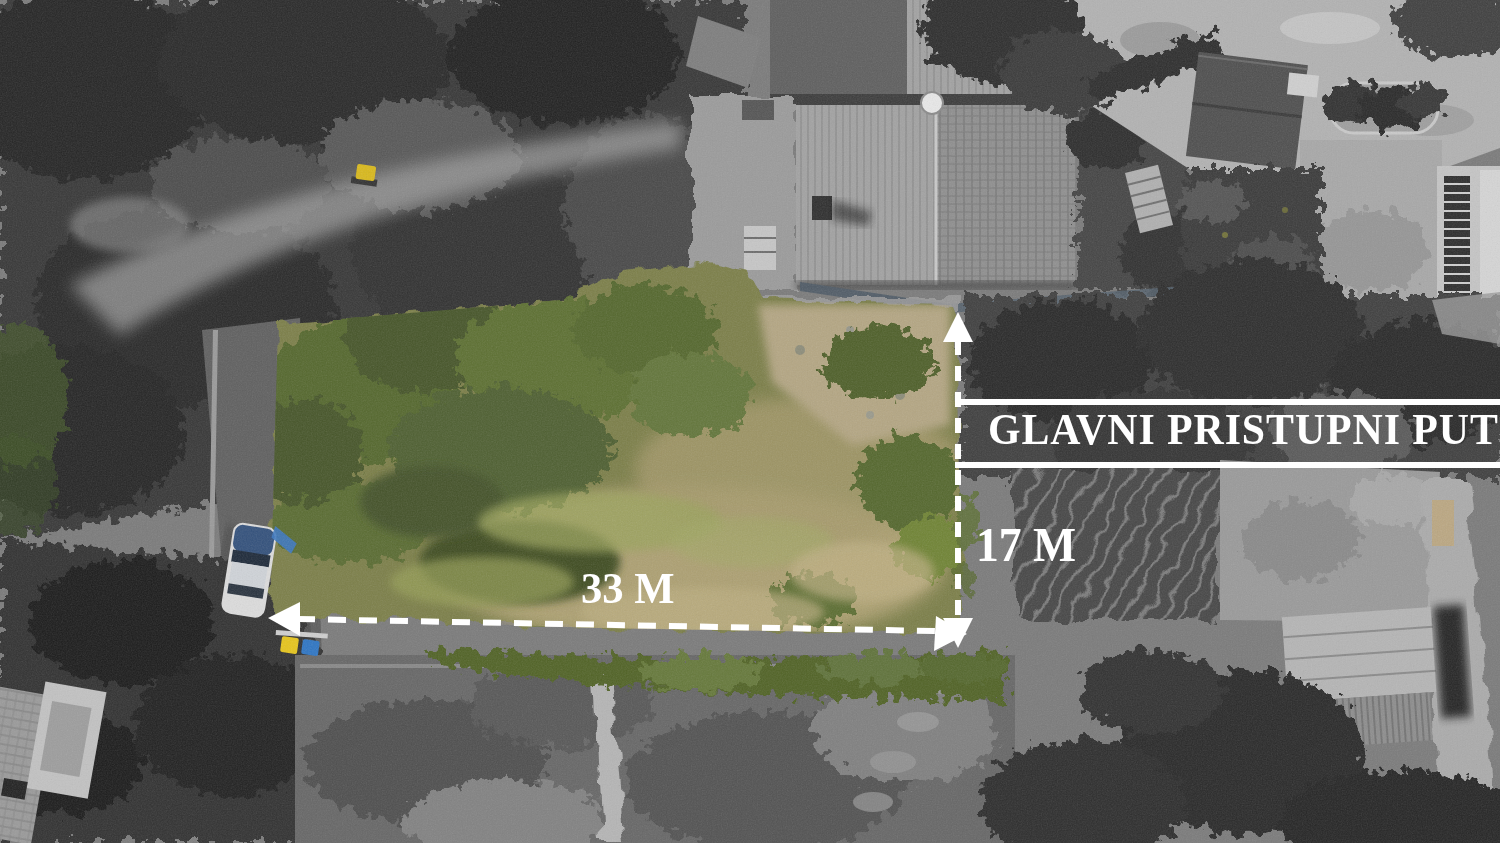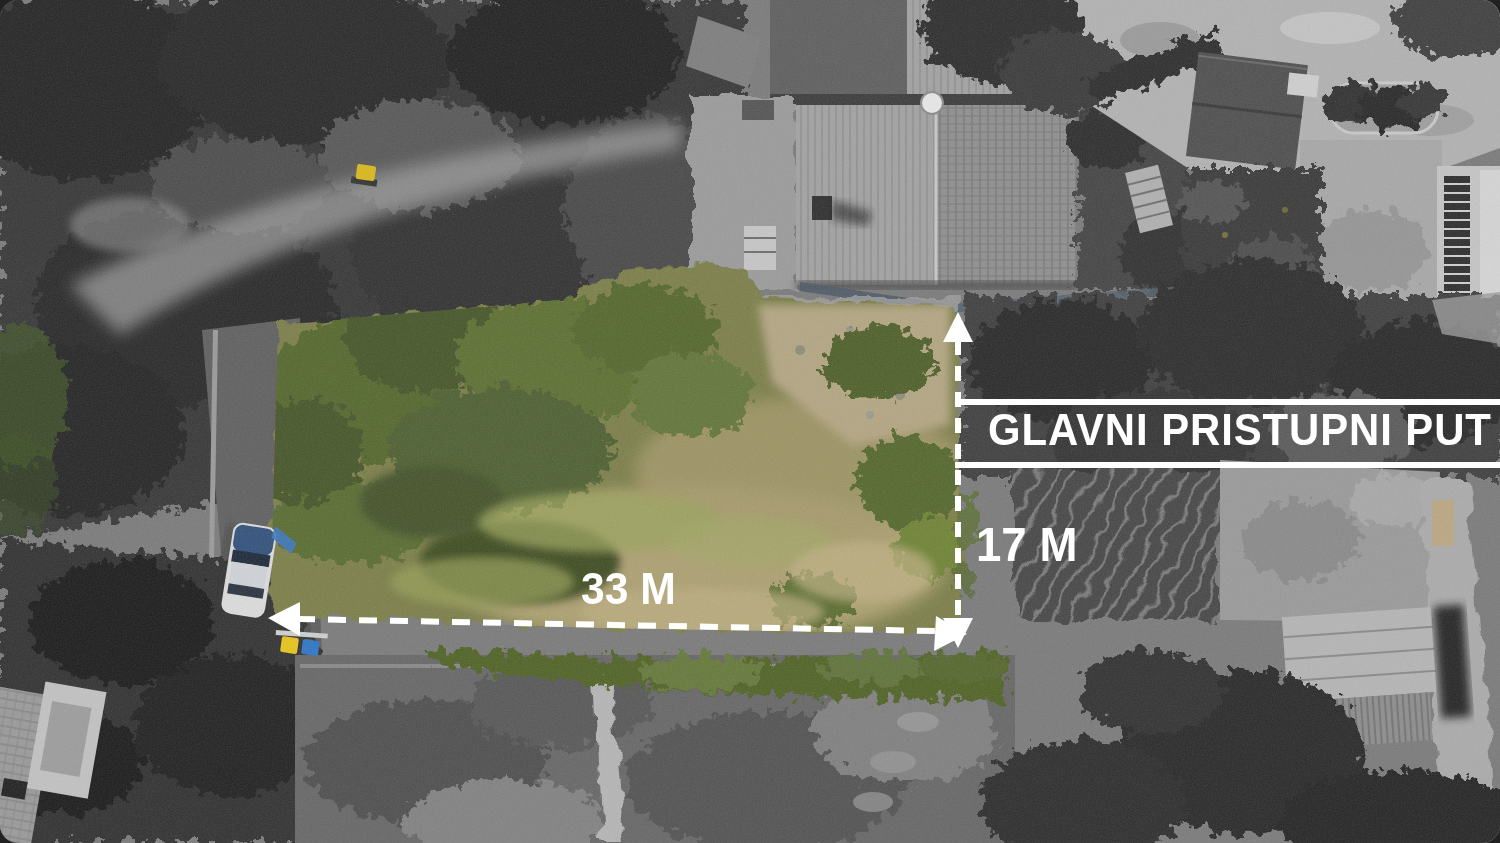--- a/index.html
+++ b/index.html
@@ -1,17 +1,17 @@
 <!DOCTYPE html>
 <html><head>
 <meta charset="utf-8">
 <style>
   html,body{margin:0;padding:0;background:#222;}
   #stage{position:relative;width:1500px;height:843px;overflow:hidden;
-         font-family:Liberation Sans, sans-serif;border-radius:18px;}
+         font-family:Liberation Serif, serif;}
   #stage svg{position:absolute;left:0;top:0;}
   .anno-text{position:absolute;color:#fff;font-weight:700;white-space:nowrap;
              transform-origin:left center;line-height:1;}
   .road-label{left:988px;top:407px;font-size:45px;letter-spacing:1px;
               transform:scaleX(.93);}
   .depth-label{left:976px;top:521px;font-size:48px;transform:scaleX(.95);}
   .width-label{left:581px;top:567px;font-size:44px;transform:scaleX(.97);}
 </style>
 </head>
 <body>

